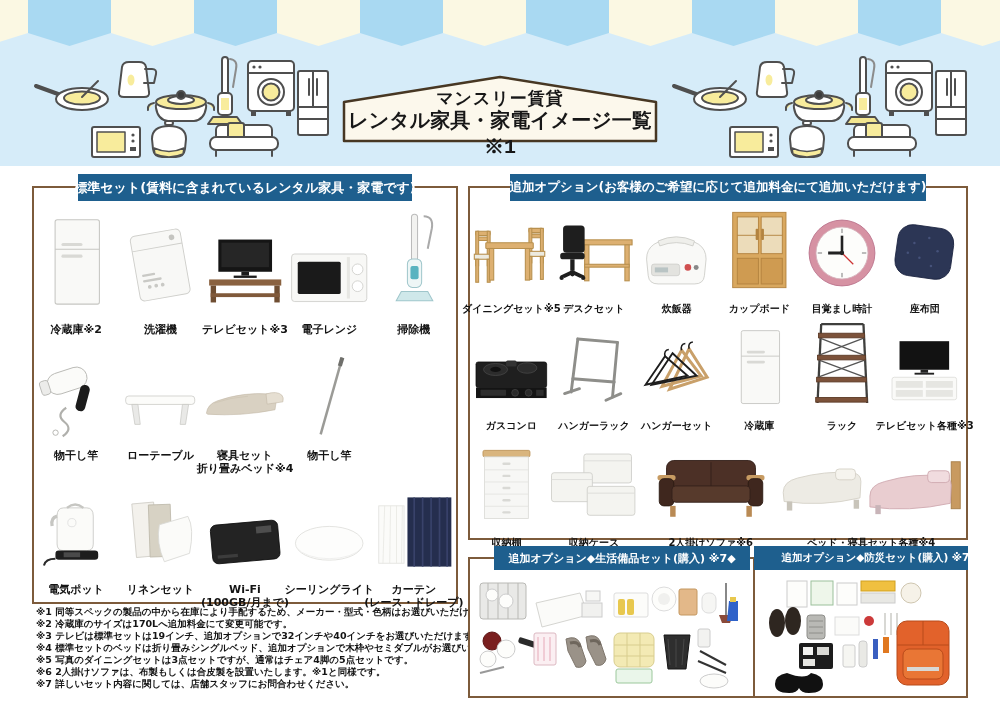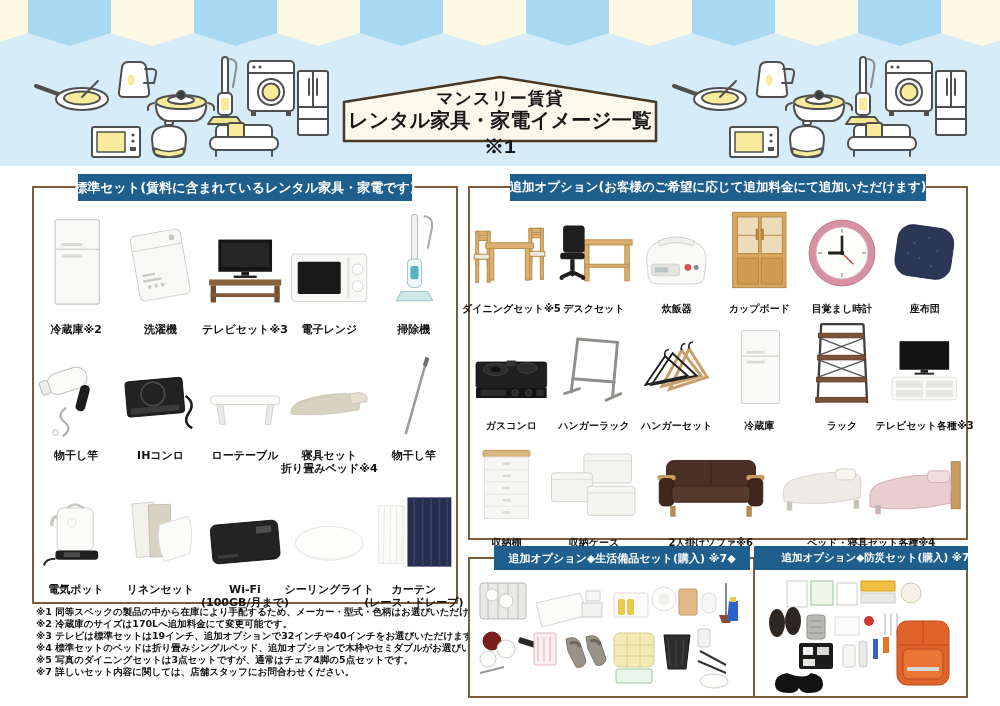--- a/index.html
+++ b/index.html
@@ -507,28 +507,20 @@
       <div class="cell">
         <div class="ph">
             <svg class="pic" width="80" height="80" viewBox="0 0 90 90">
               <use href="#i-dryer"></use>
             </svg>
           </div>
         <div class="lbl">物干し竿</div>
       </div>
       <div class="cell">
         <div class="ph">
-            <svg class="pic" width="92" height="74" viewBox="0 0 100 80">
-              <use href="#i-ih"></use>
-            </svg>
-          </div>
-        <div class="lbl">IHコンロ</div>
-      </div>
-      <div class="cell">
-        <div class="ph">
             <svg class="pic" width="96" height="61" viewBox="0 0 110 70">
               <use href="#i-table"></use>
             </svg>
           </div>
         <div class="lbl">ローテーブル</div>
       </div>
       <div class="cell">
         <div class="ph">
             <svg class="pic" width="132" height="70" viewBox="0 0 150 80">
               <use href="#i-bed1"></use>
@@ -729,20 +721,21 @@
       </div>
     </div>
   </div>
 
   <div class="fnotes">
     <div>※1 同等スペックの製品の中から在庫により手配するため、メーカー・型式・色柄はお選びいただけません</div>
     <div>※2 冷蔵庫のサイズは170Lへ追加料金にて変更可能です。</div>
     <div>※3 テレビは標準セットは19インチ、追加オプションで32インチや40インチをお選びいただけます。</div>
     <div>※4 標準セットのベッドは折り畳みシングルベッド、追加オプションで木枠やセミダブルがお選びいただけます。</div>
     <div>※5 写真のダイニングセットは3点セットですが、通常はチェア4脚の5点セットです。</div>
+    <div>※6 2人掛けソファは、布製もしくは合皮製を設置いたします。※1と同様です。</div>
     <div>※7 詳しいセット内容に関しては、店舗スタッフにお問合わせください。</div>
   </div>
 
   <div class="pbox pb1">
     <div class="pbar pbar1">追加オプション◆生活備品セット(購入) ※7◆</div>
     <svg class="collage" width="265" height="118" viewBox="0 0 265 118">
       <rect x="6" y="8" width="46" height="36" rx="3" fill="#e9e9e7" stroke="#b9b9b5"></rect>
       <g stroke="#b9b9b5">
           <line x1="14" y1="8" x2="14" y2="44"></line>
           <line x1="24" y1="8" x2="24" y2="44"></line>

